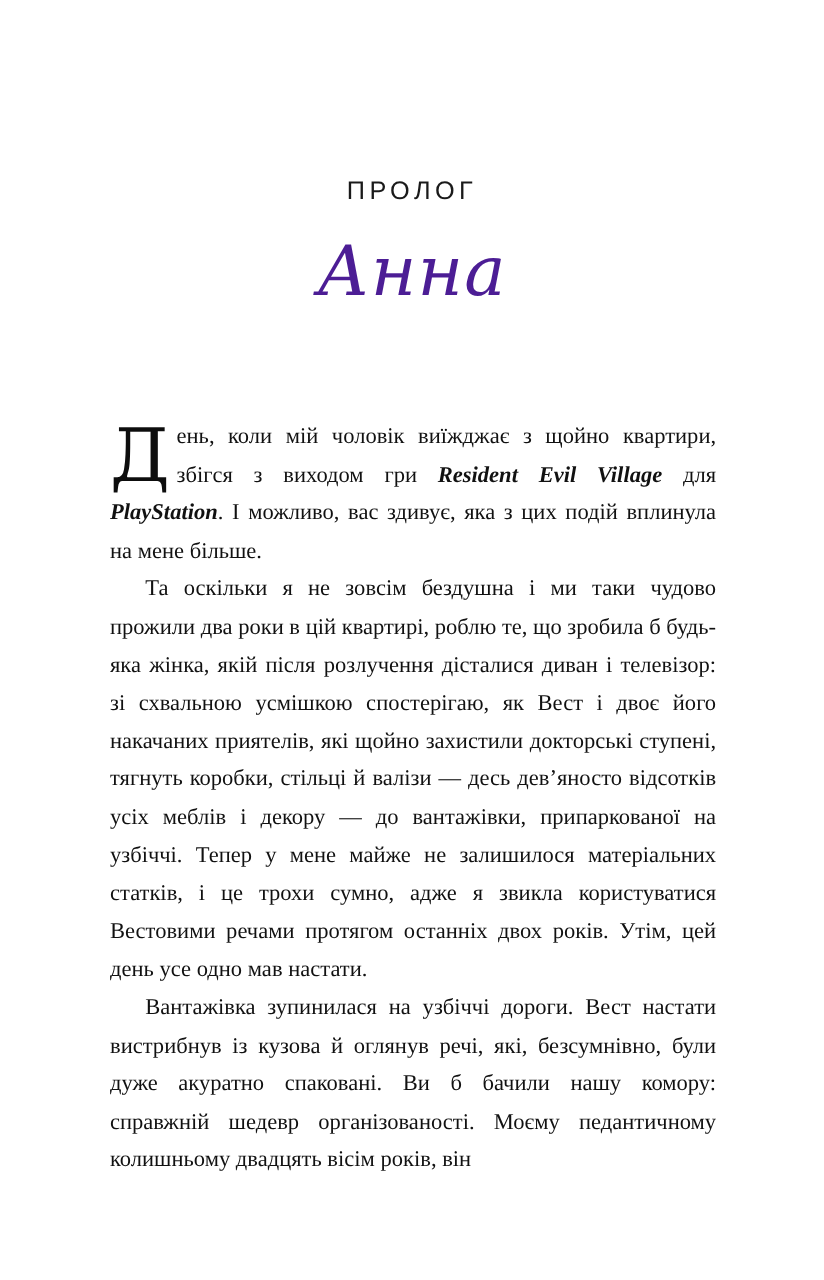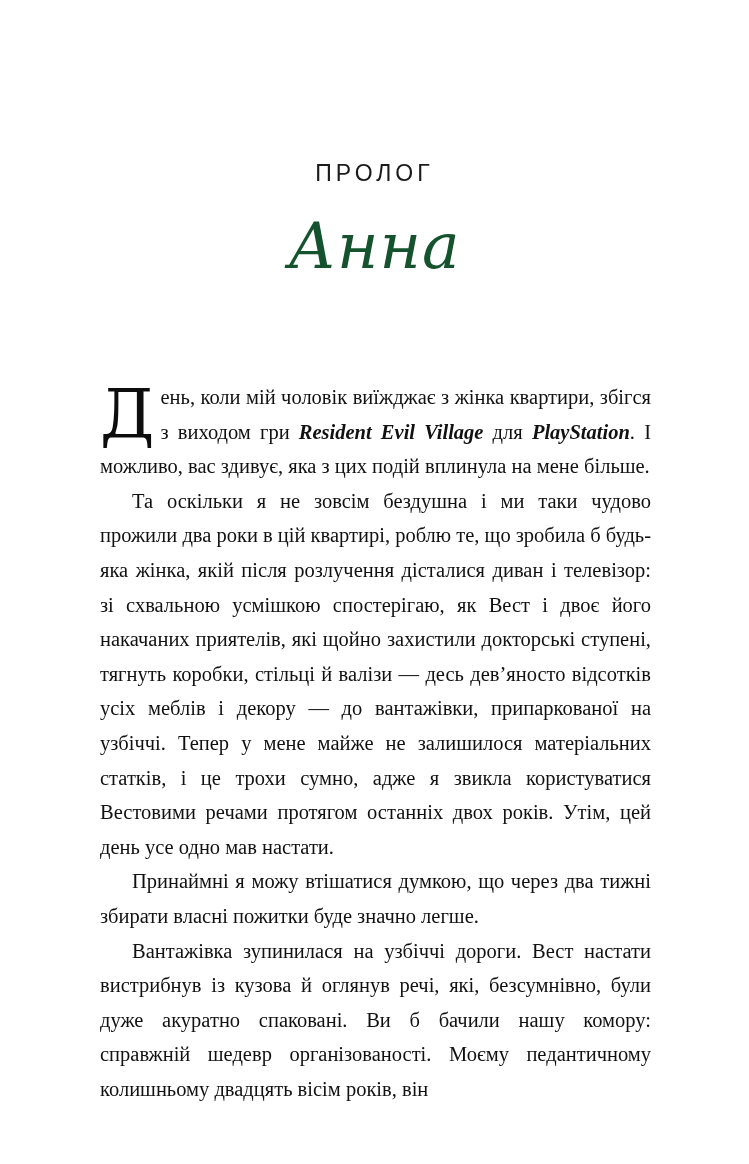--- a/index.html
+++ b/index.html
@@ -33,21 +33,21 @@
   .chapter-title {
     position: absolute;
     top: 210px;
     left: 0;
     width: 749px;
     text-align: center;
     font-family: "DejaVu Serif", "Liberation Serif", serif;
     font-style: italic;
     font-size: 63px;
     font-weight: 400;
-    color: #14532d;
+    color: #4c1d95;
     letter-spacing: 1px;
   }
 
   .body-text {
     position: absolute;
     top: 380px;
     left: 100px;
     width: 551px;
     font-size: 20.5px;
     line-height: 34.6px;
@@ -85,19 +85,18 @@
 </head>
 <body>
 
 <div class="page">
 
   <div class="chapter-label">ПРОЛОГ</div>
 
   <div class="chapter-title">Анна</div>
 
   <div class="body-text" id="body-text">
-      <p class="first"><span class="dropcap">Д</span><span>ень, коли мій чоловік виїжджає з жінка квартири, збігся з виходом гри </span><span class="it">Resident Evil Village</span><span> для </span><span class="it">PlayStation</span><span>. І можливо, вас здивує, яка з цих подій вплинула на мене більше.</span></p>
+      <p class="first"><span class="dropcap">Д</span><span>ень, коли мій чоловік виїжджає з щойно квартири, збігся з виходом гри </span><span class="it">Resident Evil Village</span><span> для </span><span class="it">PlayStation</span><span>. І можливо, вас здивує, яка з цих подій вплинула на мене більше.</span></p>
       <p><span>Та оскільки я не зовсім бездушна і ми таки чудово прожили два роки в цій квартирі, роблю те, що зробила б будь-яка жінка, якій після розлучення дісталися диван і телевізор: зі схвальною усмішкою спостерігаю, як Вест і двоє його накачаних приятелів, які щойно захистили докторські ступені, тягнуть коробки, стільці й валізи — десь дев’яносто відсотків усіх меблів і декору — до вантажівки, припаркованої на узбіччі. Тепер у мене майже не залишилося матеріальних статків, і це трохи сумно, адже я звикла користуватися Вестовими речами протягом останніх двох років. Утім, цей день усе одно мав настати.</span></p>
-      <p><span>Принаймні я можу втішатися думкою, що через два тижні збирати власні пожитки буде значно легше.</span></p>
       <p><span>Вантажівка зупинилася на узбіччі дороги. Вест настати вистрибнув із кузова й оглянув речі, які, безсумнівно, були дуже акуратно спаковані. Ви б бачили нашу комору: справжній шедевр організованості. Моєму педантичному колишньому двадцять вісім років, він</span></p>
     </div>
 
 </div>
 
 </body></html>

